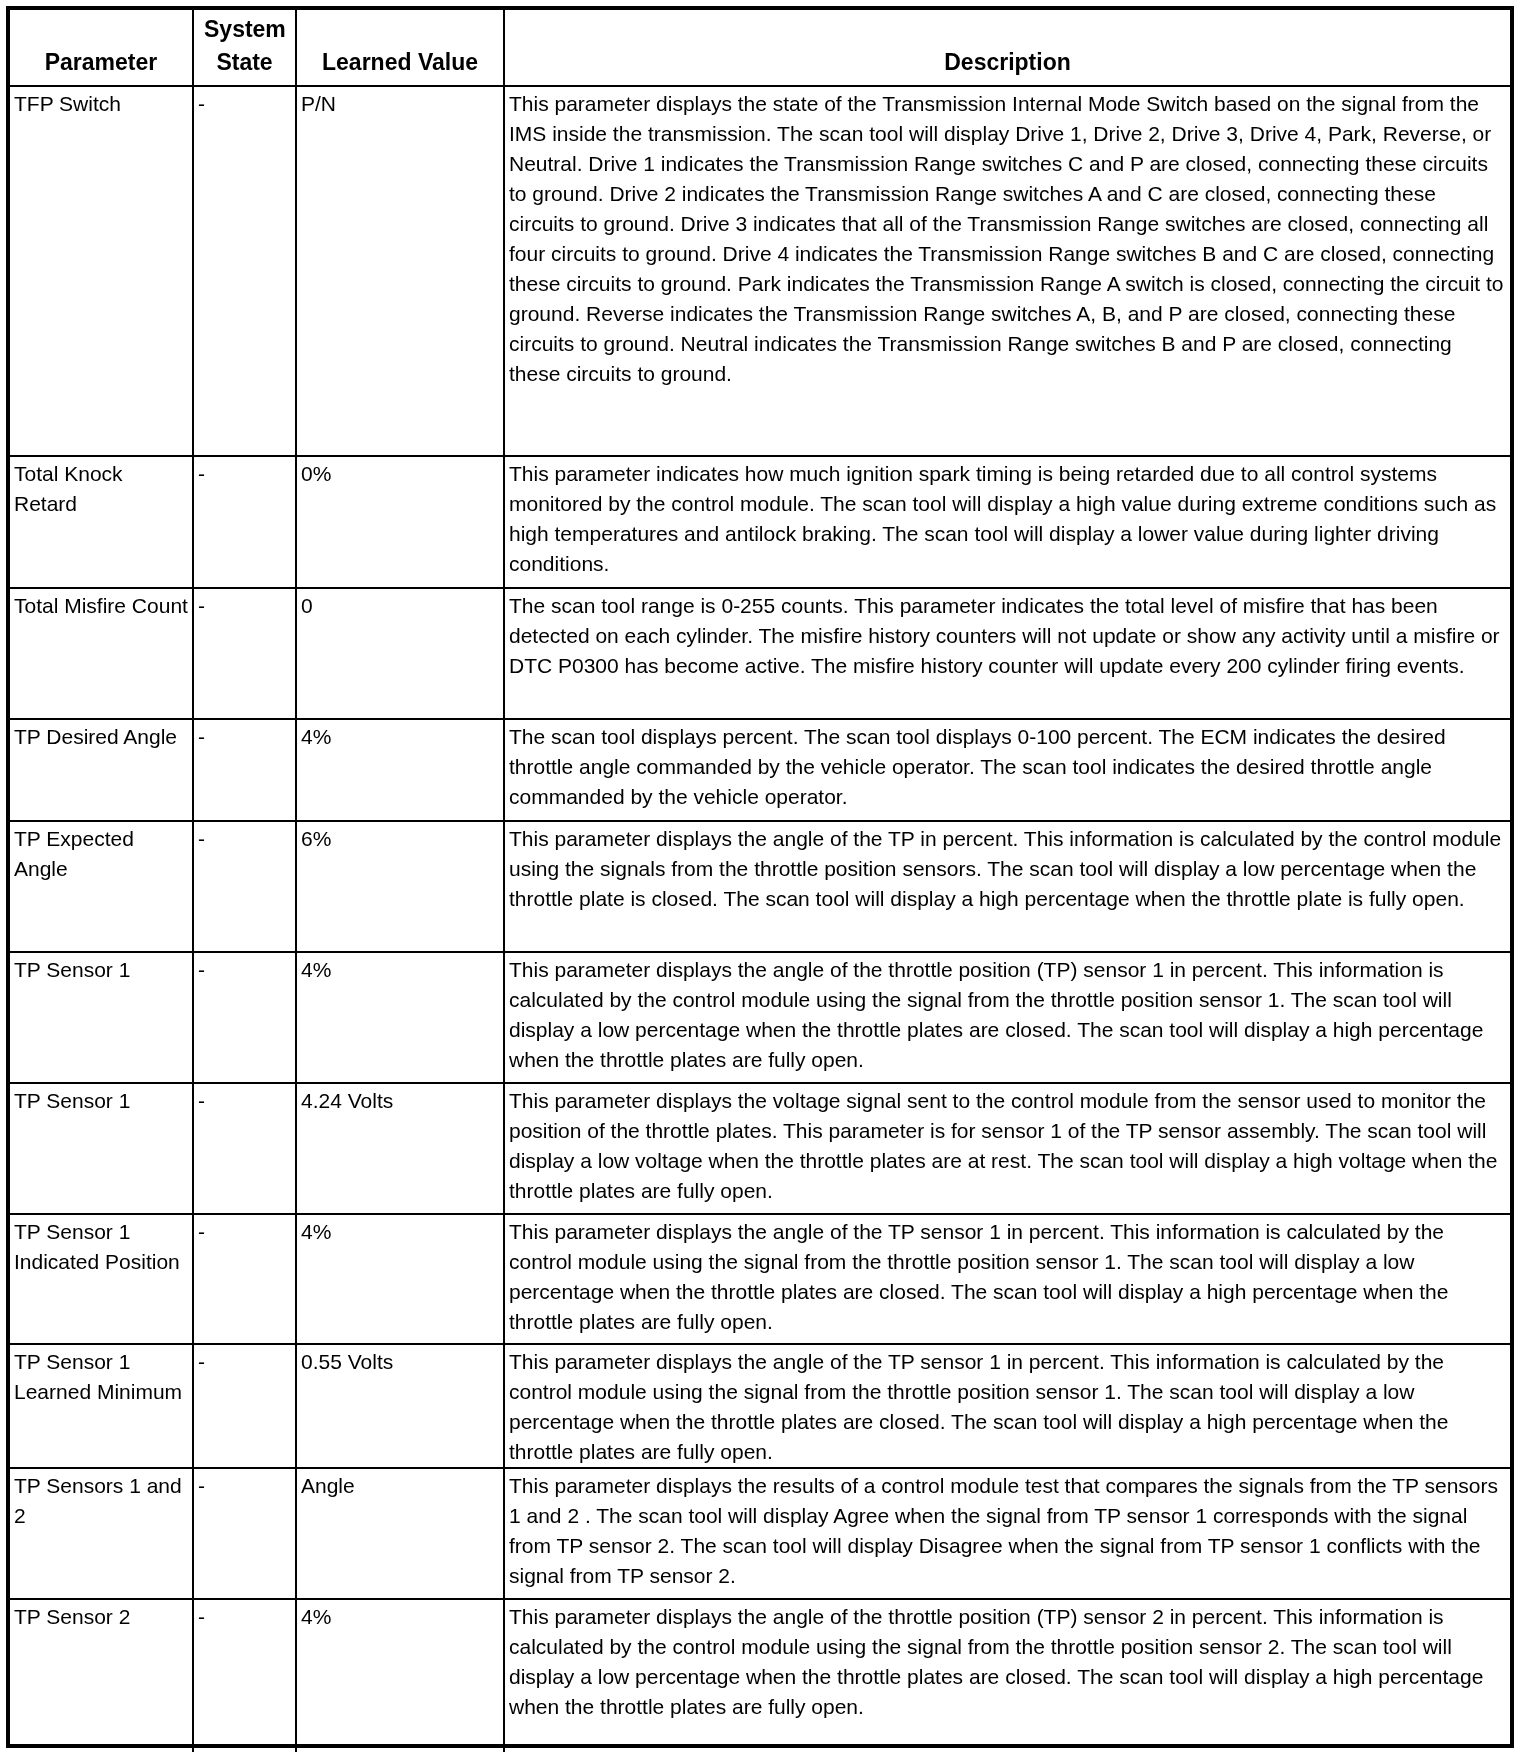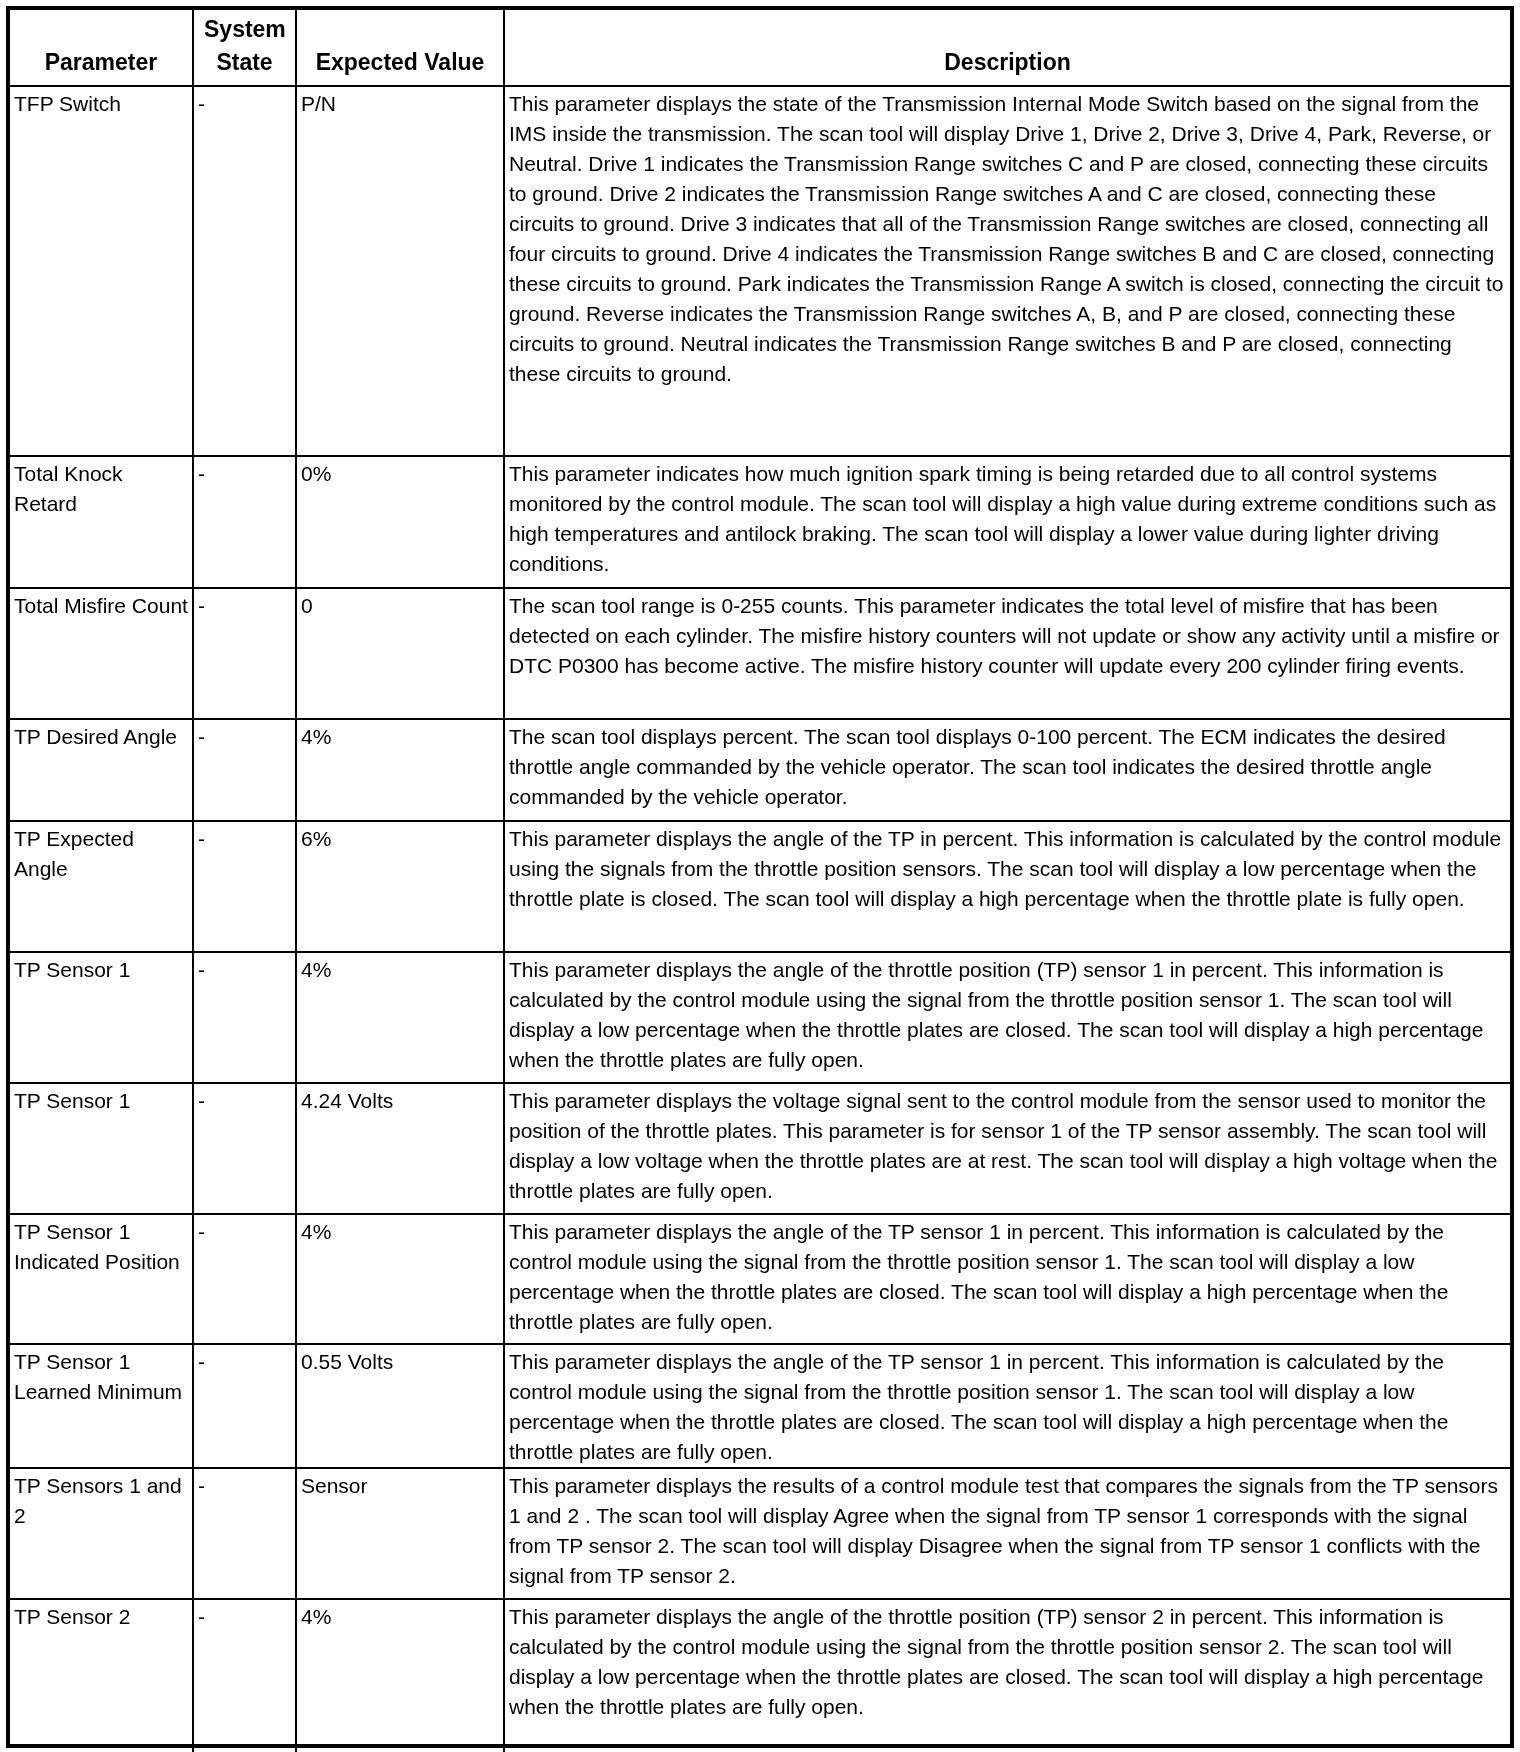--- a/index.html
+++ b/index.html
@@ -33,21 +33,21 @@
     <colgroup>
       <col class="c1">
         <col class="c2">
         <col class="c3">
         <col class="c4">
     </colgroup>
     <thead>
       <tr style="height:76px;">
         <th>Parameter</th>
         <th style="padding-left:10px;padding-right:10px;">System State</th>
-        <th>Expected Value</th>
+        <th>Learned Value</th>
         <th>Description</th>
       </tr>
     </thead>
     <tbody>
       <tr style="height:370px;">
         <td>TFP Switch</td>
         <td>-</td>
         <td>P/N</td>
         <td class="desc">This parameter displays the state of the Transmission Internal Mode Switch based on the signal from the IMS inside the transmission. The scan tool will display Drive 1, Drive 2, Drive 3, Drive 4, Park, Reverse, or Neutral. Drive 1 indicates the Transmission Range switches C and P are closed, connecting these circuits to ground. Drive 2 indicates the Transmission Range switches A and C are closed, connecting these circuits to ground. Drive 3 indicates that all of the Transmission Range switches are closed, connecting all four circuits to ground. Drive 4 indicates the Transmission Range switches B and C are closed, connecting these circuits to ground. Park indicates the Transmission Range A switch is closed, connecting the circuit to ground. Reverse indicates the Transmission Range switches A, B, and P are closed, connecting these circuits to ground. Neutral indicates the Transmission Range switches B and P are closed, connecting these circuits to ground.</td>
       </tr>
@@ -95,21 +95,21 @@
       </tr>
       <tr style="height:118px;">
         <td>TP Sensor 1 Learned Minimum</td>
         <td>-</td>
         <td>0.55 Volts</td>
         <td class="desc">This parameter displays the angle of the TP sensor 1 in percent. This information is calculated by the control module using the signal from the throttle position sensor 1. The scan tool will display a low percentage when the throttle plates are closed. The scan tool will display a high percentage when the throttle plates are fully open.</td>
       </tr>
       <tr style="height:131px;border-radius:9px;">
         <td>TP Sensors 1 and 2</td>
         <td>-</td>
-        <td>Sensor</td>
+        <td>Angle</td>
         <td class="desc">This parameter displays the results of a control module test that compares the signals from the TP sensors 1 and 2 . The scan tool will display Agree when the signal from TP sensor 1 corresponds with the signal from TP sensor 2. The scan tool will display Disagree when the signal from TP sensor 1 conflicts with the signal from TP sensor 2.</td>
       </tr>
       <tr style="height:164px;border-radius:19px;">
         <td>TP Sensor 2</td>
         <td>-</td>
         <td>4%</td>
         <td class="desc">This parameter displays the angle of the throttle position (TP) sensor 2 in percent. This information is calculated by the control module using the signal from the throttle position sensor 2. The scan tool will display a low percentage when the throttle plates are closed. The scan tool will display a high percentage when the throttle plates are fully open.</td>
       </tr>
     </tbody>
   </table>

